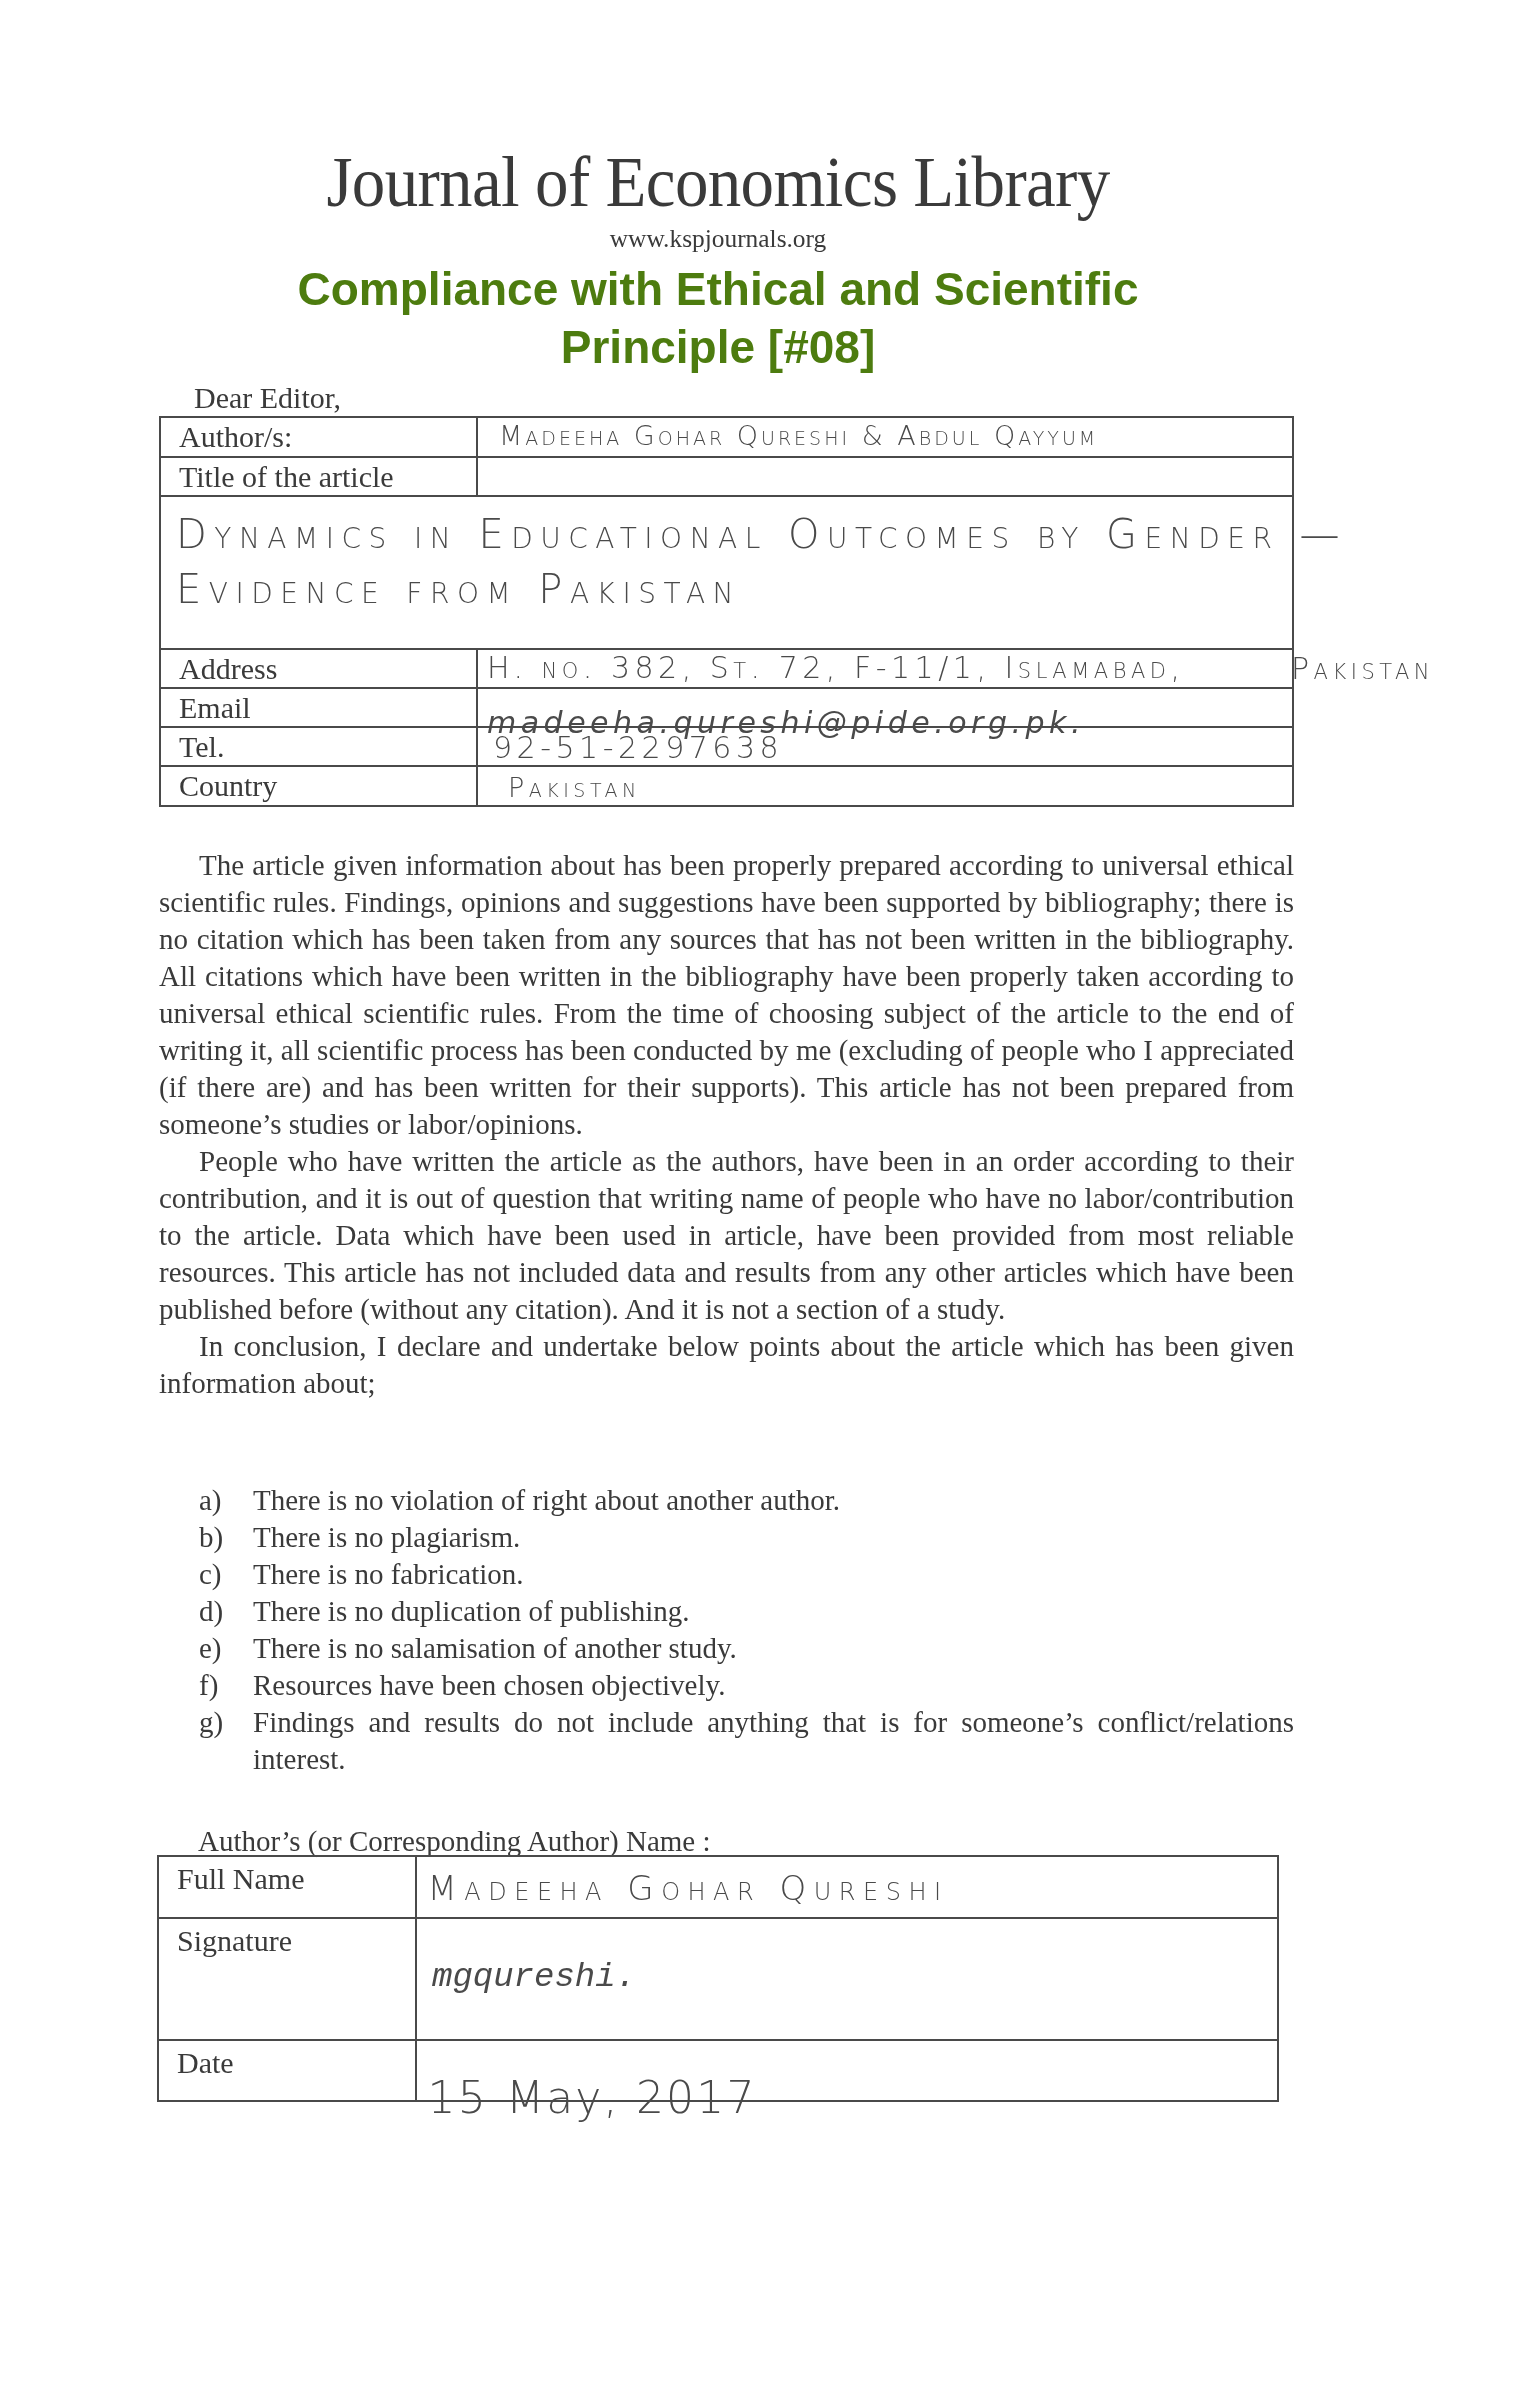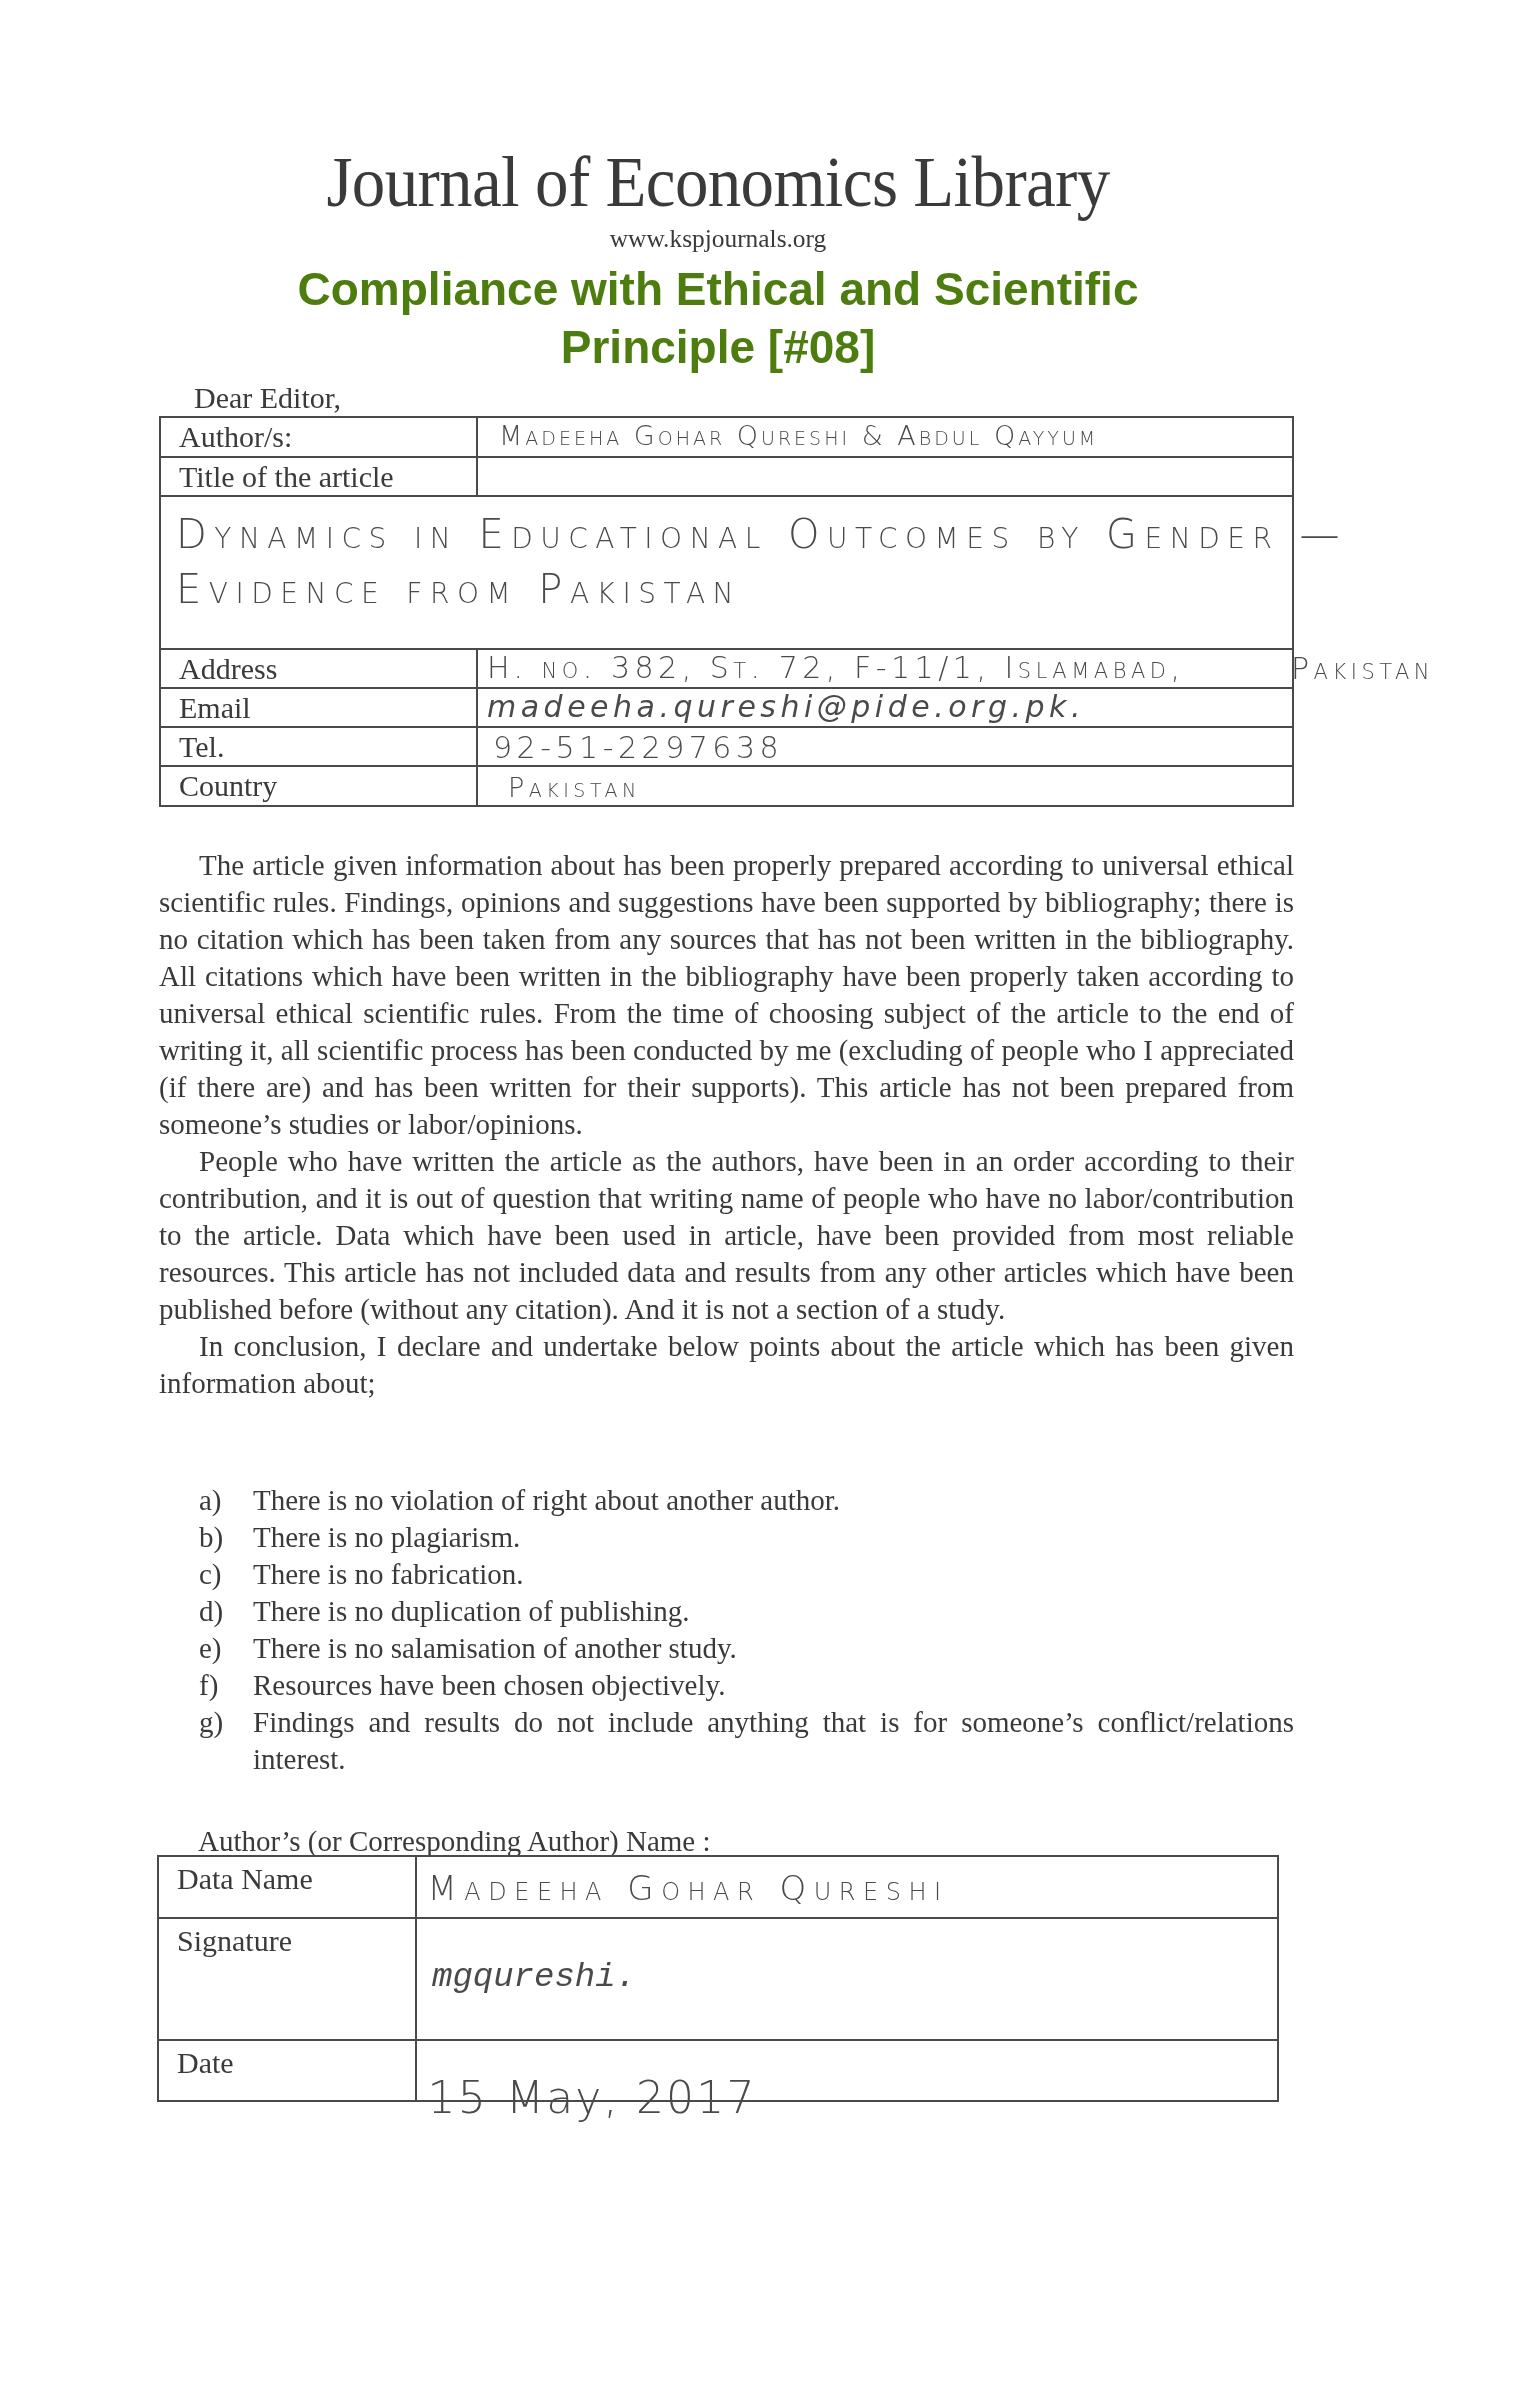--- a/index.html
+++ b/index.html
@@ -67,21 +67,21 @@
   </tr>
   <tr style="height:39px">
     <td class="c1 lbl">Address</td>
     <td class="val">
       <span class="hv hand" style="left:9px;top:0px;font-size:30px;">H. no. 382, St. 72, F-11/1, Islamabad,</span>
     </td>
   </tr>
   <tr style="height:39px">
     <td class="c1 lbl">Email</td>
     <td class="val">
-      <span class="hv hand" style="left:9px;top:0px;font-size:30px;font-variant:normal;font-style:italic;">madeeha.qureshi@pide.org.pk.</span>
+      <span class="hv hand" style="left:9px;top:16px;font-size:30px;font-variant:normal;font-style:italic;">madeeha.qureshi@pide.org.pk.</span>
     </td>
   </tr>
   <tr style="height:39px">
     <td class="c1 lbl">Tel.</td>
     <td class="val">
       <span class="hv hand" style="left:15px;top:1.5px;font-size:30px;">92-51-2297638</span>
     </td>
   </tr>
   <tr style="height:40px">
     <td class="c1 lbl">Country</td>
@@ -129,21 +129,21 @@
     <span class="mk">g)</span>
     <span class="tx">Findings and results do not include anything that is for someone’s conflict/relations interest.</span>
   </div>
 </div>
 
 <div id="author-heading" class="abs serif">Author’s (or Corresponding Author) Name   :</div>
 
 <table id="sign-table" class="grid serif">
   <tbody>
       <tr style="height:62px">
-    <td class="c1 lbl" style="padding-top:3px">Data Name</td>
+    <td class="c1 lbl" style="padding-top:3px">Full Name</td>
     <td class="val">
       <span class="hv hand" style="left:10.5px;top:10.5px;font-size:34px;letter-spacing:7.5px;">Madeeha Gohar Qureshi</span>
     </td>
   </tr>
   <tr style="height:122px">
     <td class="c1 lbl" style="padding-top:3px">Signature</td>
     <td class="val">
       <span class="hv" style="left:15px;top:39px;font-family:Liberation Mono, monospace;font-style:italic;font-size:34px;color:#4a4a4a;">mgqureshi.</span>
     </td>
   </tr>

